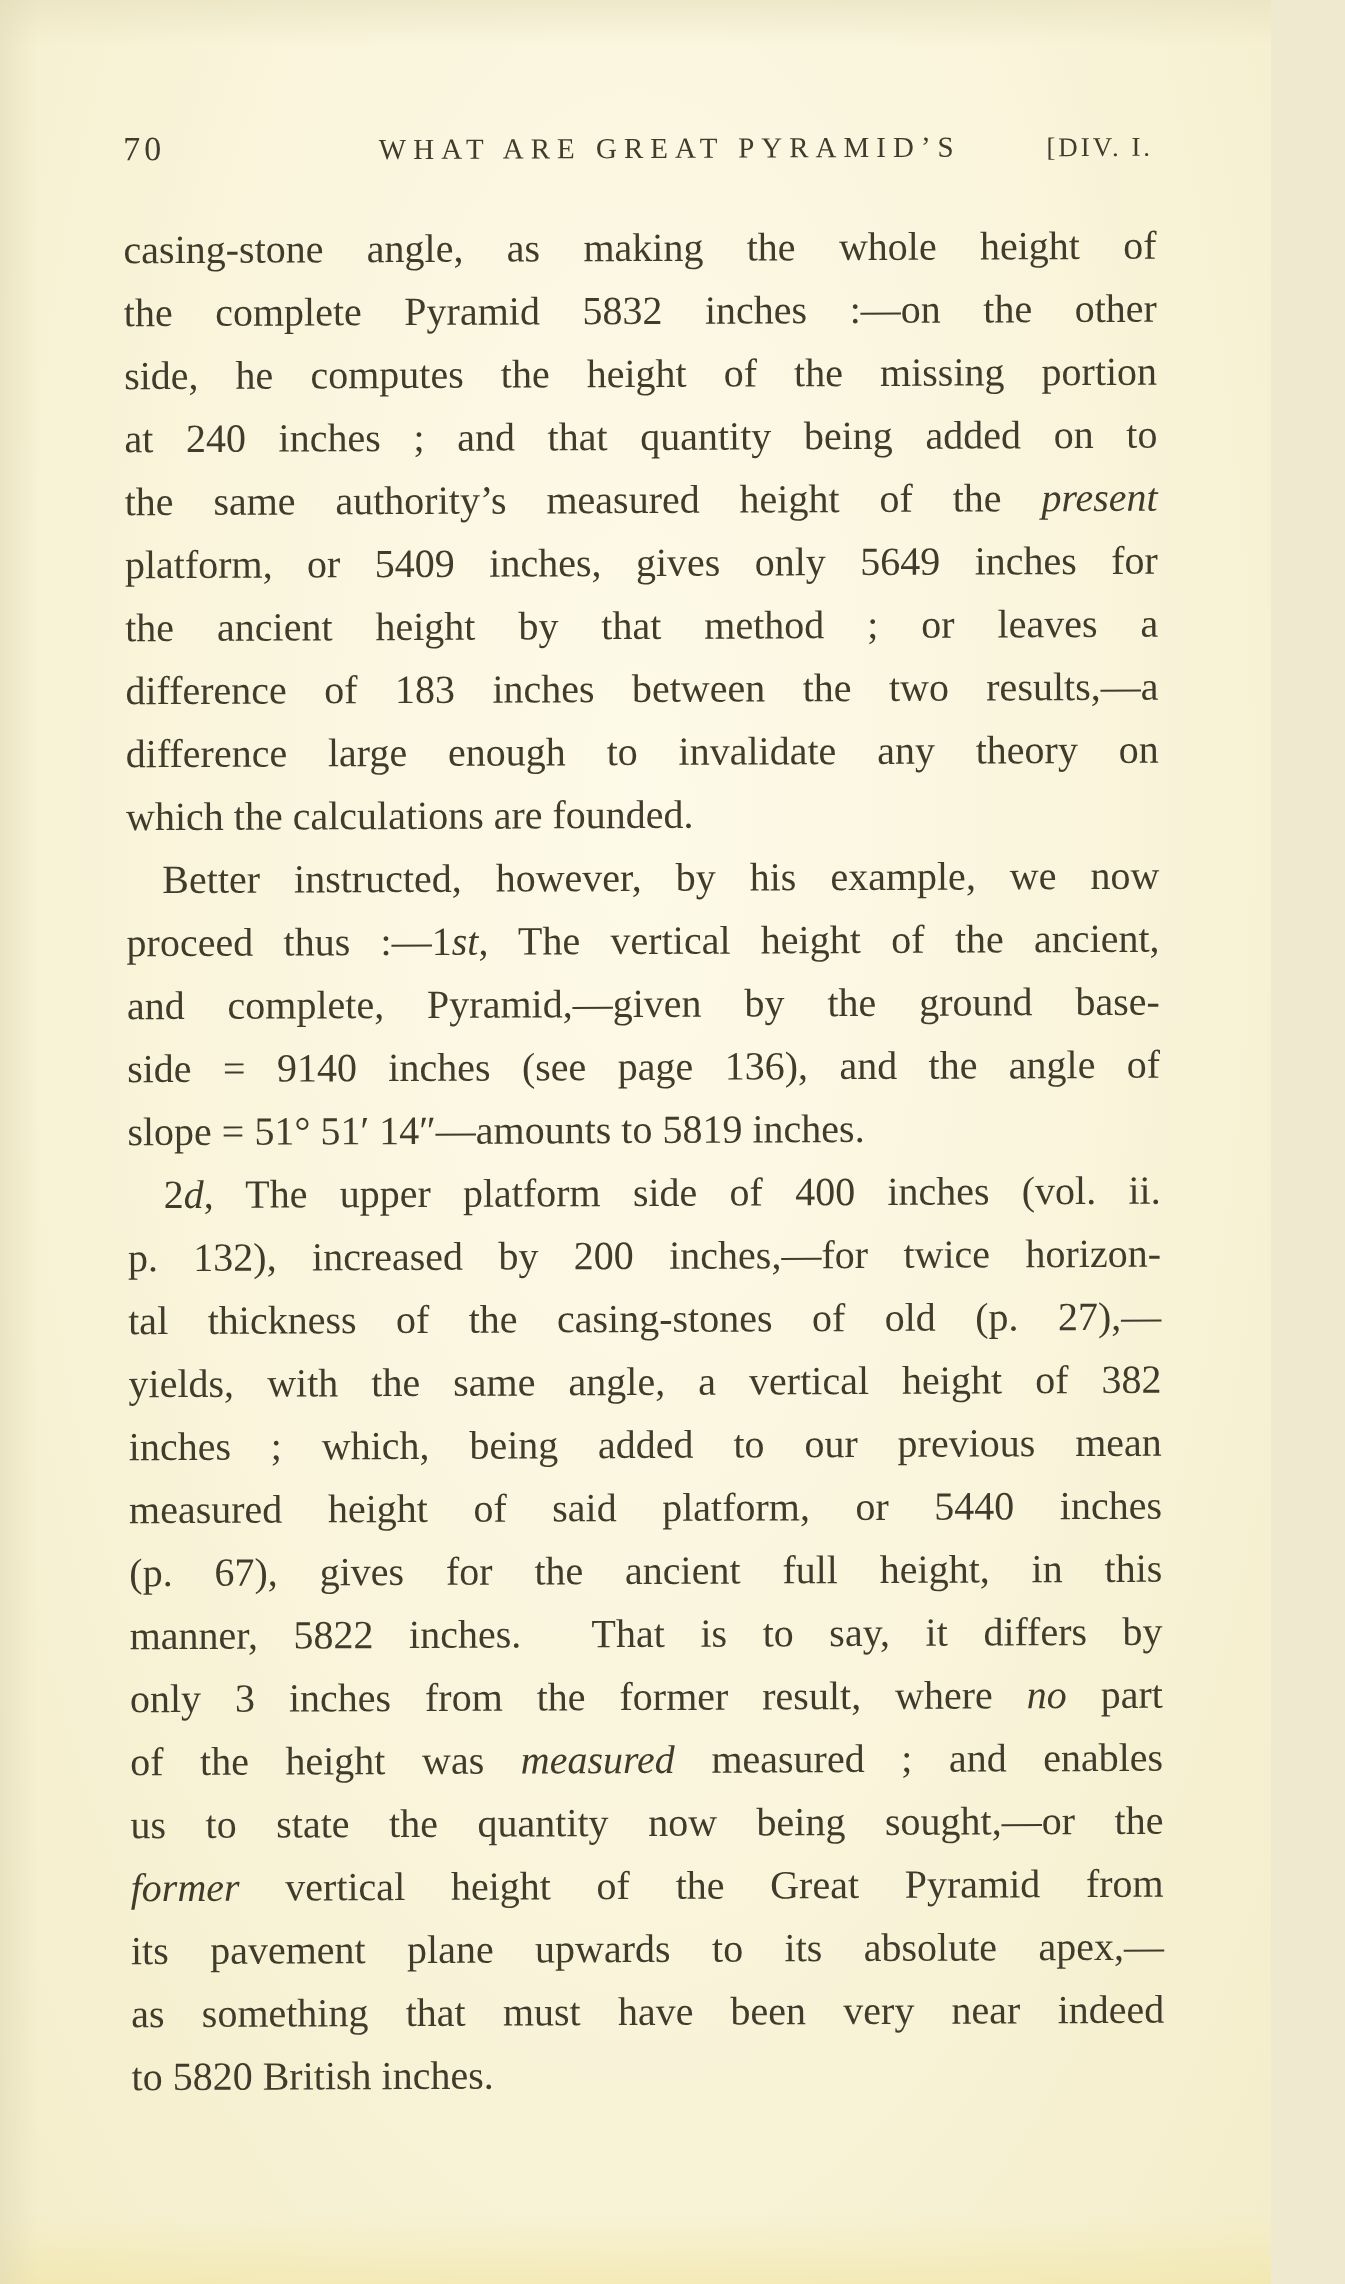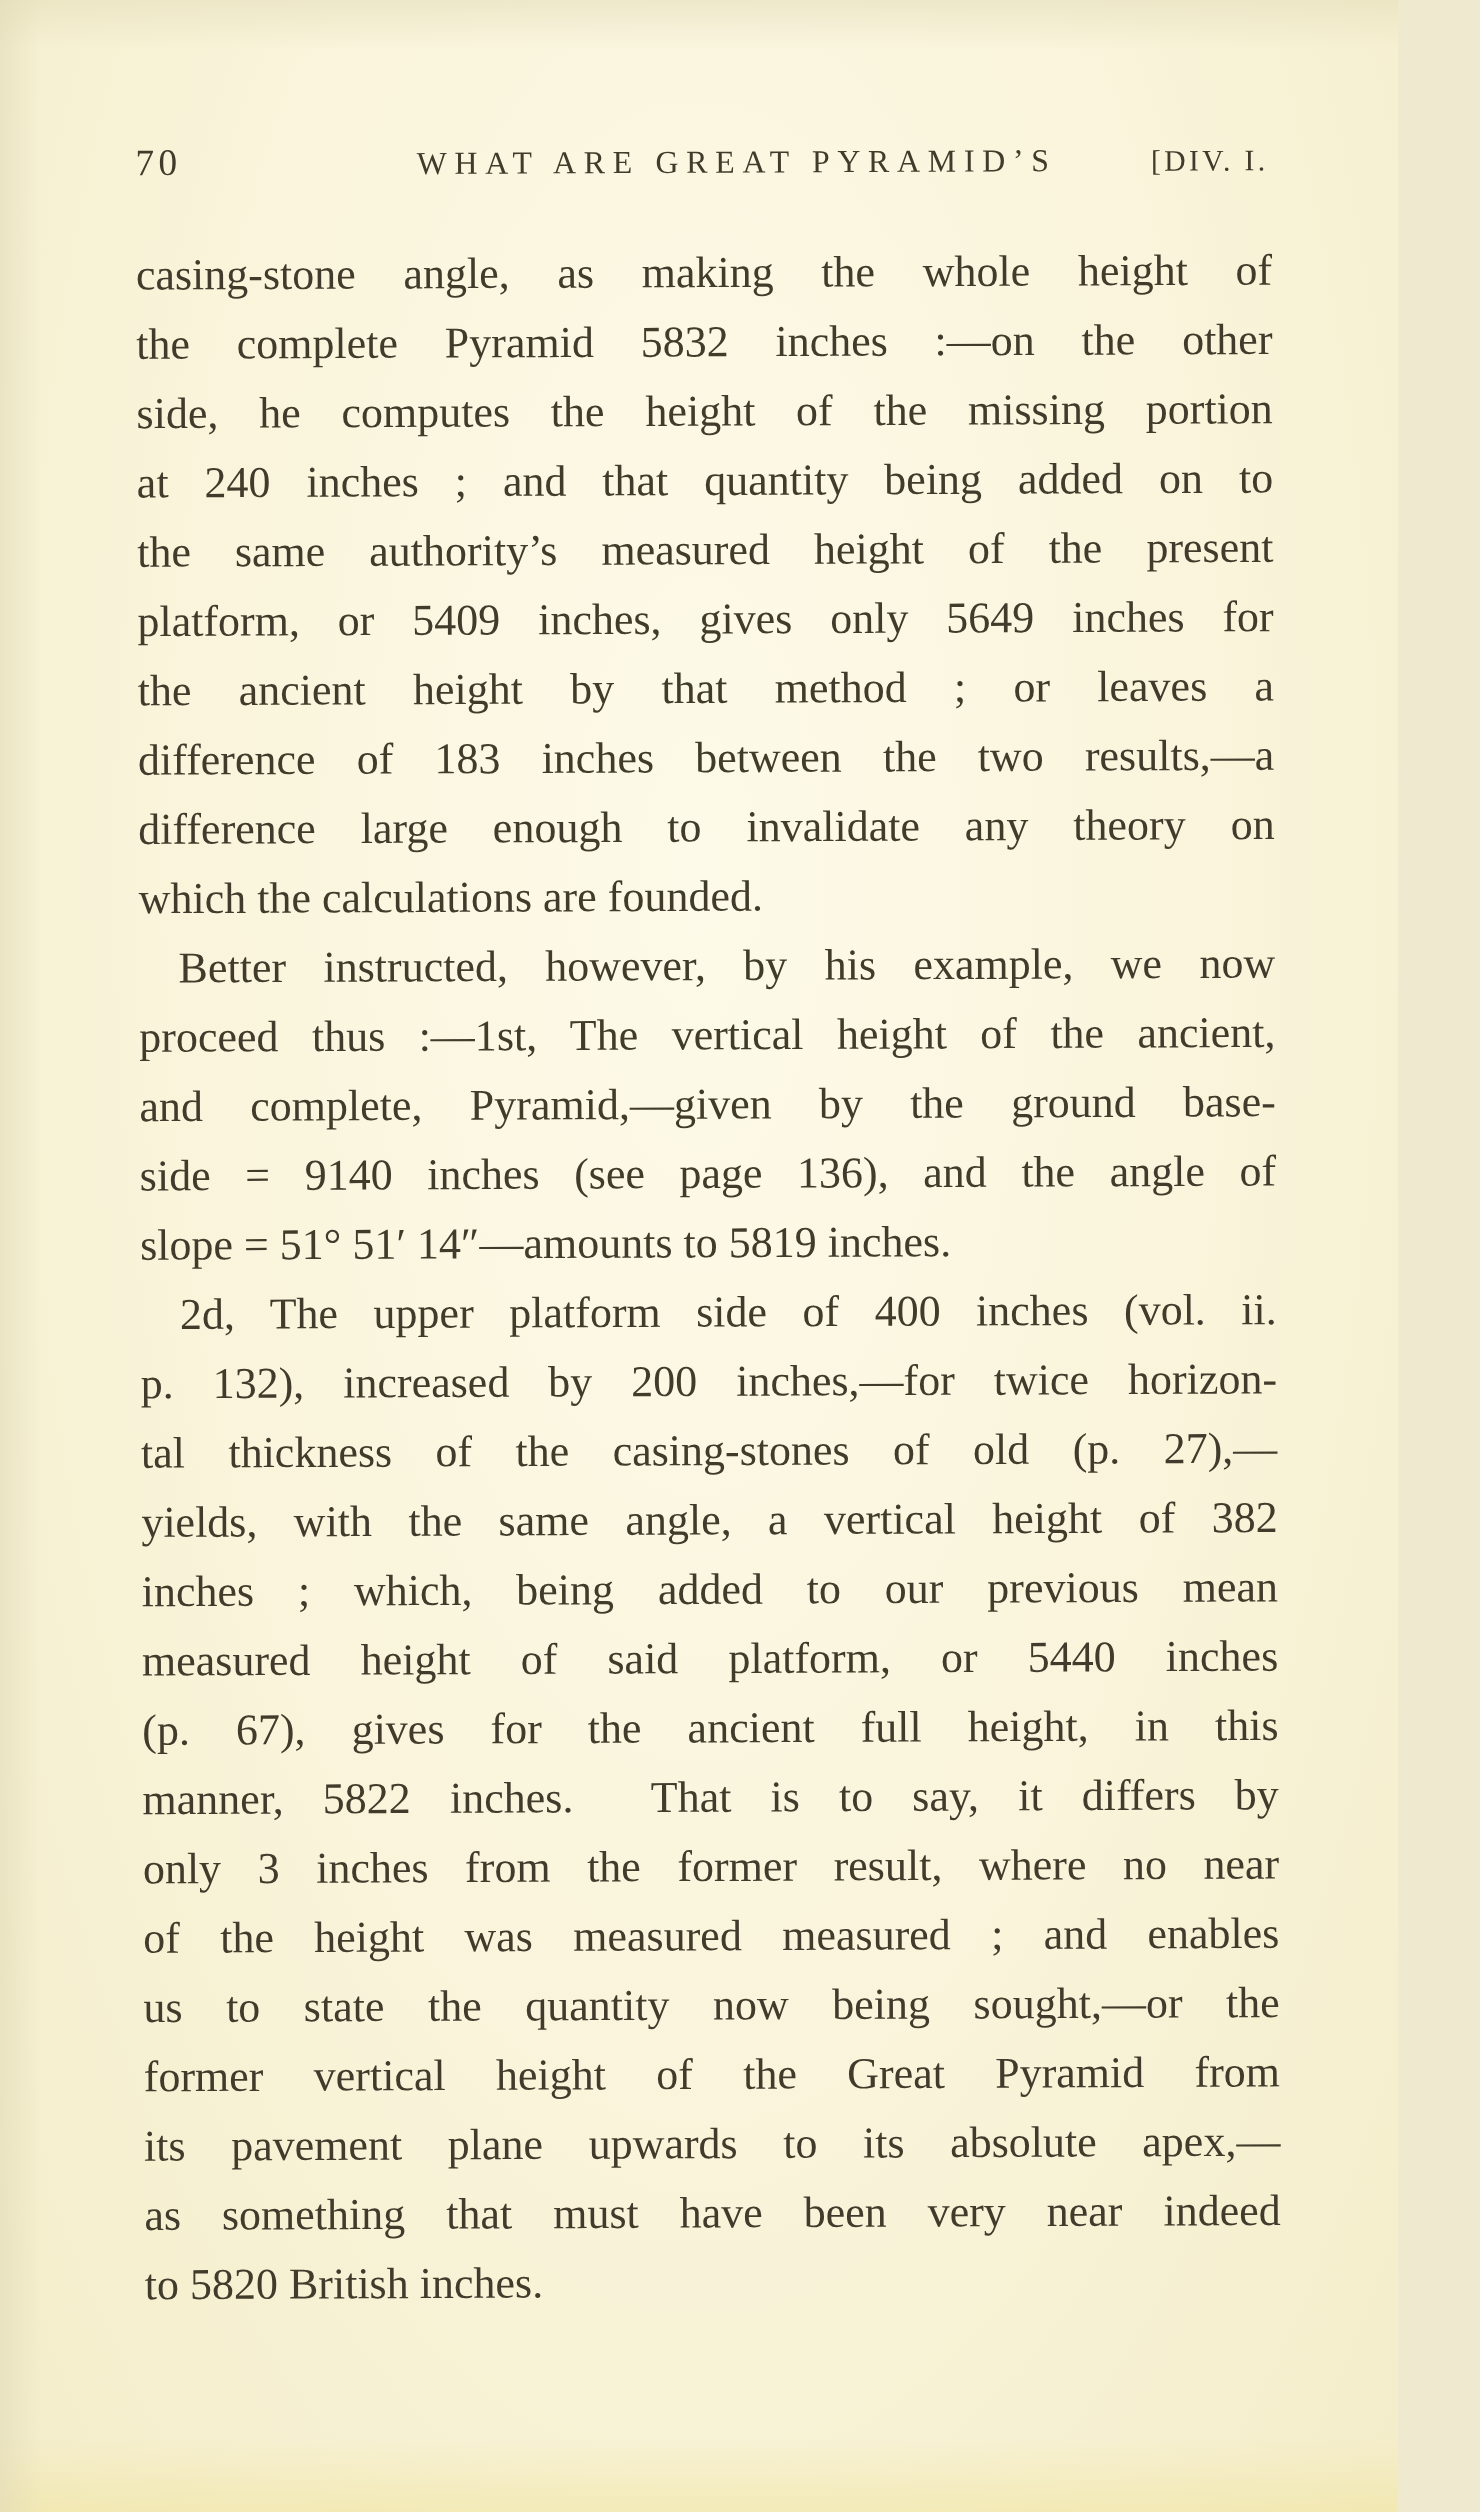--- a/index.html
+++ b/index.html
@@ -54,21 +54,21 @@
     line-height: 63px;
   }
   .paragraph { margin: 0; }
   .line {
     text-align: justify;
     text-align-last: justify;
     text-justify: inter-word;
   }
   .line.last { text-align-last: left; }
   .line.indent { text-indent: 36px; }
-  .it { }
+  .it { font-style: italic; }
 </style>
 </head>
 <body>
 
 <div class="page">
   <div class="content">
     <div class="page-header">
       <span class="page-number">70</span>
       <span class="running-title">WHAT ARE GREAT PYRAMID’S</span>
       <span class="division">[DIV. I.</span>
@@ -95,21 +95,21 @@
         </div>
         <div class="paragraph">
           <div class="line indent"><span>2</span><span class="it">d</span><span>, The upper platform side of 400 inches (vol. ii.</span></div>
           <div class="line"><span>p. 132), increased by 200 inches,—for twice horizon-</span></div>
           <div class="line"><span>tal thickness of the casing-stones of old (p. 27),—</span></div>
           <div class="line"><span>yields, with the same angle, a vertical height of 382</span></div>
           <div class="line"><span>inches ; which, being added to our previous mean</span></div>
           <div class="line"><span>measured height of said platform, or 5440 inches</span></div>
           <div class="line"><span>(p. 67), gives for the ancient full height, in this</span></div>
           <div class="line"><span>manner, 5822 inches.&nbsp; That is to say, it differs by</span></div>
-          <div class="line"><span>only 3 inches from the former result, where </span><span class="it">no</span><span> near</span></div>
+          <div class="line"><span>only 3 inches from the former result, where </span><span class="it">no</span><span> part</span></div>
           <div class="line"><span>of the height was </span><span class="it">measured</span><span> measured ; and enables</span></div>
           <div class="line"><span>us to state the quantity now being sought,—or the</span></div>
           <div class="line"><span class="it">former</span><span> vertical height of the Great Pyramid from</span></div>
           <div class="line"><span>its pavement plane upwards to its absolute apex,—</span></div>
           <div class="line"><span>as something that must have been very near indeed</span></div>
           <div class="line last"><span>to 5820 British inches.</span></div>
         </div>
       </div>
   </div>
 </div>

